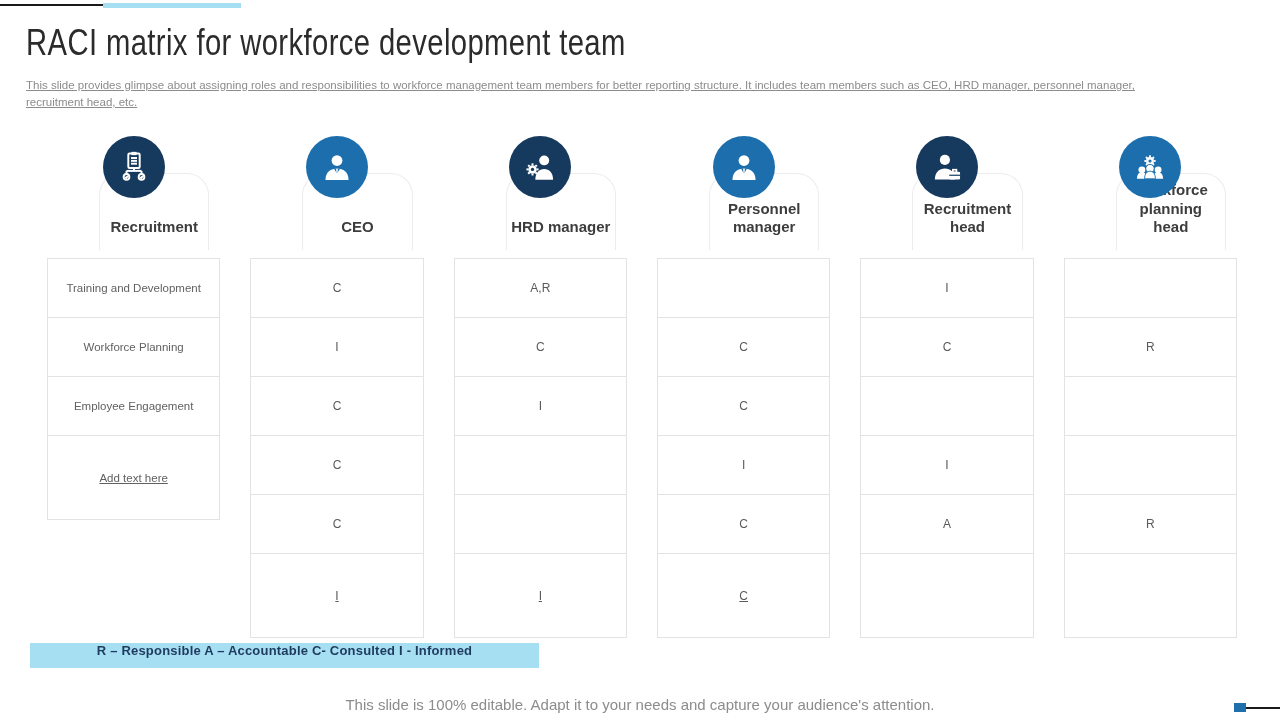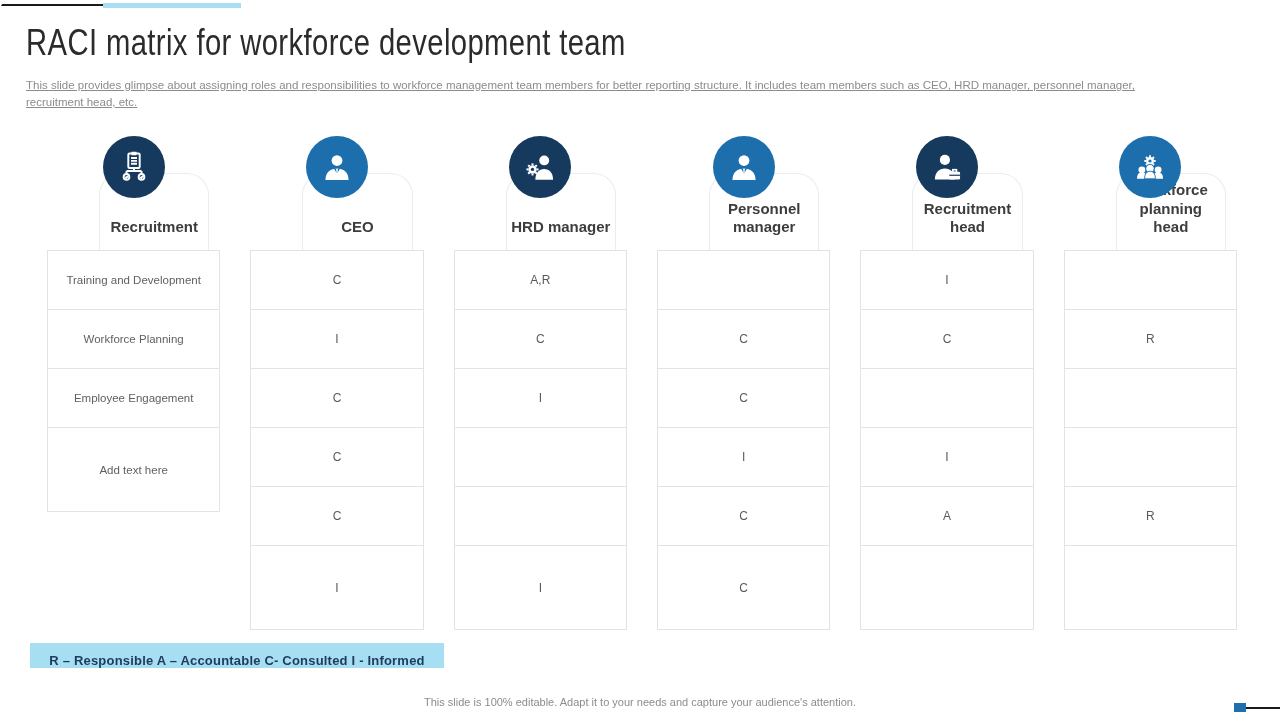--- a/index.html
+++ b/index.html
@@ -1,17 +1,17 @@
 <!DOCTYPE html>
 <html><head>
 <meta charset="utf-8">
 <style>
   html,body{margin:0;padding:0;background:#fff;}
   .slide{position:relative;width:1280px;height:720px;background:#ffffff;overflow:hidden;
-         font-family:"Liberation Sans",sans-serif;border-radius:10px;}
+         font-family:"Liberation Sans",sans-serif;}
   
   .deco-black-top{position:absolute;left:0;top:4px;width:104px;height:2px;background:#1a1a1a;}
   .deco-blue-top{position:absolute;left:103px;top:3px;width:138px;height:5px;background:#a6def2;}
   
   .title{position:absolute;left:26px;top:22px;margin:0;font-size:37px;font-weight:500;
          color:#2b2b2b;white-space:nowrap;transform:scaleX(0.79);transform-origin:0 0;
          letter-spacing:0.5px;}
   .subtitle{position:absolute;left:26px;top:77px;width:1165px;margin:0;font-size:11.5px;
             line-height:1.45;color:#8c8c8c;text-decoration:underline;}
   
@@ -20,34 +20,34 @@
   .col-header{position:relative;height:114px;}
   .icon-circle{position:absolute;left:50%;top:0;transform:translateX(-50%);
                width:62px;height:62px;border-radius:50%;background:#16395e;color:#16395e;
                display:flex;align-items:center;justify-content:center;z-index:2;}
   .icon-circle svg{display:block;}
   .header-card{position:absolute;left:11px;right:11px;top:37px;bottom:0;background:#fff;
                border:1px solid #ececec;border-bottom:none;border-radius:22px 22px 0 0;
                display:flex;align-items:flex-end;justify-content:center;margin-left:41px;}
   .header-label{width:100%;text-align:center;font-weight:bold;font-size:15px;color:#3d3d3d;
                 line-height:1.25;padding:0 4px 13px 4px;box-sizing:border-box;}
-  .cells{display:flex;flex-direction:column;}
+  .cells{display:flex;flex-direction:column;margin-top:8px;}
   .cell{height:58px;border:1px solid #e3e3e3;border-top:none;background:#fff;
         display:flex;align-items:center;justify-content:center;text-align:center;
         font-size:12px;color:#5a5a5a;padding:0 6px;box-sizing:content-box;}
   .cells .cell:first-child{border-top:1px solid #e3e3e3;}
-  .cells .cell:last-child{height:83px;}
+  .cells .cell:last-child{height:83px;text-decoration:underline;}
   .cell.row-label{font-size:11.5px;color:#616161;}
   
-  .legend{position:absolute;left:30px;top:643px;width:414px;height:25px;background:#a6def2;
-          display:flex;align-items:flex-end;justify-content:center;}
+  .legend{position:absolute;left:30px;top:643px;width:509px;height:25px;background:#a6def2;
+          display:flex;align-items:flex-start;justify-content:center;}
   .legend span{font-size:13px;font-weight:bold;color:#1e3a5f;letter-spacing:0.2px;}
   
   .footer{position:absolute;left:0;right:0;top:696px;margin:0;text-align:center;
-          font-size:11px;color:#8c8c8c;}
+          font-size:15px;color:#8c8c8c;}
   
   .deco-square{position:absolute;left:1234px;top:703px;width:12px;height:9px;background:#1f6fad;}
   .deco-black-bottom{position:absolute;left:1246px;top:707px;width:34px;height:2px;background:#1a1a1a;}
 </style>
 </head>
 <body>
 
 <div class="slide">
   <div class="deco-black-top"></div>
   <div class="deco-blue-top" style="background: rgb(166, 222, 242);"></div>

